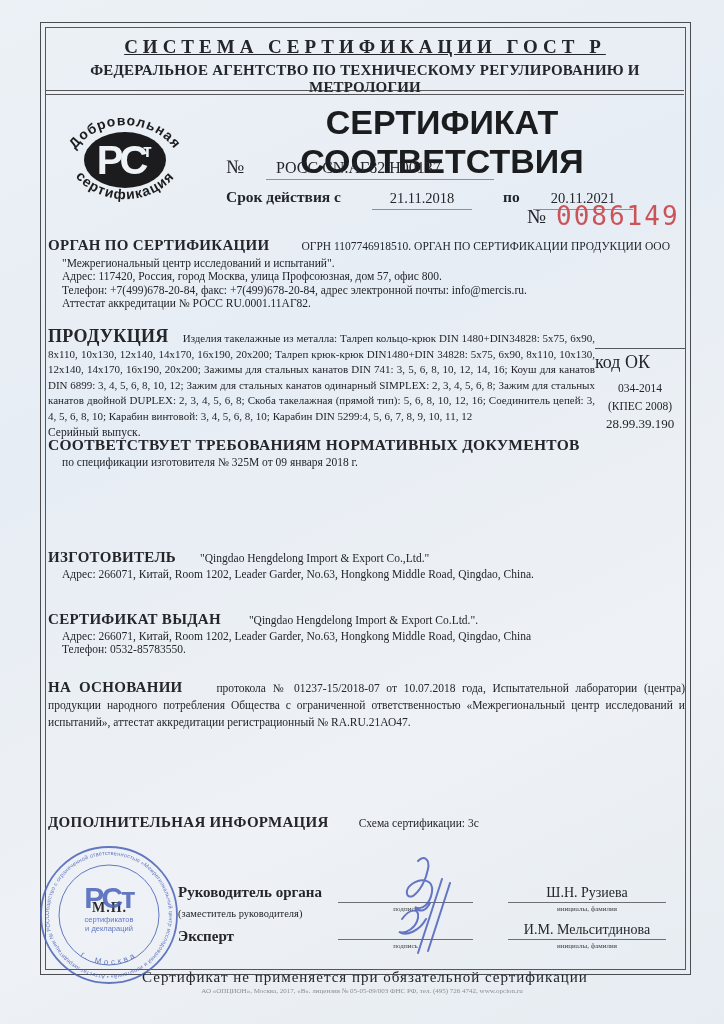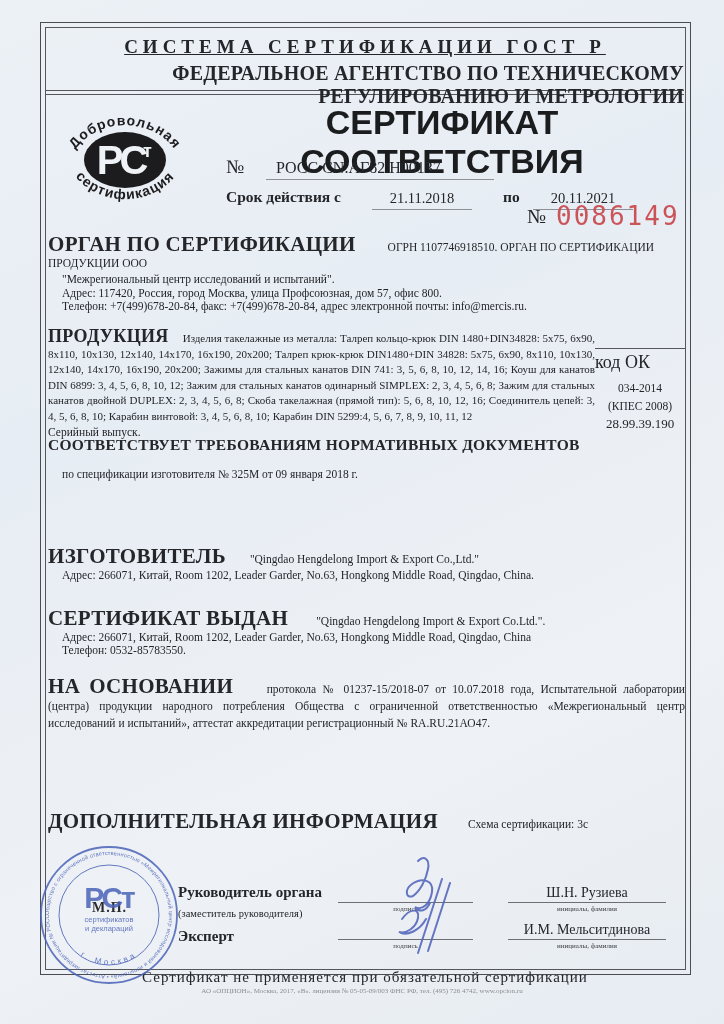--- a/index.html
+++ b/index.html
@@ -9,41 +9,41 @@
     font-family:"Liberation Serif", serif; color:#24262a;
   }
   .abs { position:absolute; }
   
   .border-outer { left:40px; top:22px; width:649px; height:951px; border:1.5px solid #4a4c50; }
   .border-inner { left:45px; top:27px; width:639px; height:941px; border:1px solid #55575b; }
   .hline { height:1px; background:#55575b; }
   
   .band-title { left:46px; top:36px; width:638px; text-align:center; font-weight:bold;
     font-size:19px; letter-spacing:5px;text-decoration:underline; }
-  .band-agency { left:46px; top:62px; width:638px; text-align:right; font-weight:bold;
-    font-size:20px; letter-spacing:0.2px;font-family:Liberation Serif, serif; }
+  .band-agency { left:46px; top:62px; width:638px; text-align:center; font-weight:bold;
+    font-size:15px; letter-spacing:0.2px;font-family:Liberation Serif, serif; }
   
   .main-title { left:196px; top:103px; width:492px; text-align:center;
     font-family:"Liberation Sans", sans-serif; font-weight:bold; font-size:34px; color:#1b1c1e; }
   
   .num-label { left:226px; top:156px; font-size:19px; }
   .num-value { left:266px; top:159px; width:218px; font-size:16px; padding:0 0 2px 10px;
     border-bottom:1px solid #8e9094; }
   .valid-label { left:226px; top:188px; font-size:15.5px; font-weight:bold; }
   .valid-from { left:372px; top:190px; width:100px; text-align:center; font-size:14.5px;
     border-bottom:1px solid #8e9094; padding-bottom:2px; }
   .valid-po { left:503px; top:188px; font-size:15.5px; font-weight:bold; }
   .valid-to { left:533px; top:190px; width:100px; text-align:center; font-size:14.5px;
     border-bottom:1px solid #8e9094; padding-bottom:2px; }
   .blank-label { left:527px; top:205px; font-size:20px; }
   .blank-value { left:556px; top:201px; font-family:"DejaVu Sans Mono", monospace;
     font-size:26px; letter-spacing:2px; color:#cb5459; }
   
   .sec { line-height:13.5px; }
-  .sec-h { font-weight:bold; font-size:21px; letter-spacing:0.3px; }
+  .sec-h { font-weight:bold; font-size:15px; letter-spacing:0.3px; }
   .body-t { font-size:11.5px; }
   .ind { margin-left:14px; }
   .just { text-align:justify; }
   
   .code-box { left:595px; width:90px; border-top:1px solid #55575b; padding-top:3px; }
   .code-label { font-size:18px; }
   .code-vals { text-align:center; font-size:11.5px; line-height:18px; margin-top:6px; }
   .code-big { font-size:13px; }
   
   .sig-title { font-weight:bold; font-size:15px; }
@@ -101,20 +101,21 @@
 
   <div class="abs sec" style="left:48px;top:238px;width:640px;">
     <div>
       <span class="sec-h">ОРГАН ПО СЕРТИФИКАЦИИ</span>
       <span class="body-t" style="margin-left:28px;">ОГРН 1107746918510. ОРГАН ПО СЕРТИФИКАЦИИ ПРОДУКЦИИ ООО</span>
     </div>
     <div class="body-t ind" style="margin-top:3px;">
       <div>"Межрегиональный центр исследований и испытаний".</div>
       <div>Адрес: 117420, Россия, город Москва, улица Профсоюзная, дом 57, офис 800.</div>
       <div>Телефон: +7(499)678-20-84, факс: +7(499)678-20-84, адрес электронной почты: info@mercis.ru.</div>
+      <div>Аттестат аккредитации № РОСС RU.0001.11АГ82.</div>
     </div>
   </div>
 
   <div class="abs sec" style="left:48px;top:330px;width:547px;">
     <div class="just">
       <span class="sec-h" style="font-size:18px;margin-right:10px;">ПРОДУКЦИЯ</span>
       <span class="body-t" style="font-size:11px;">Изделия такелажные из металла: Талреп кольцо-крюк DIN 1480+DIN34828: 5x75, 6x90, 8x110, 10x130, 12x140, 14x170, 16x190, 20x200; Талреп крюк-крюк DIN1480+DIN 34828: 5x75, 6x90, 8x110, 10x130, 12x140, 14x170, 16x190, 20x200; Зажимы для стальных канатов DIN 741: 3, 5, 6, 8, 10, 12, 14, 16; Коуш для канатов DIN 6899: 3, 4, 5, 6, 8, 10, 12; Зажим для стальных канатов одинарный SIMPLEX: 2, 3, 4, 5, 6, 8; Зажим для стальных канатов двойной DUPLEX: 2, 3, 4, 5, 6, 8; Скоба такелажная (прямой тип): 5, 6, 8, 10, 12, 16; Соединитель цепей: 3, 4, 5, 6, 8, 10; Карабин винтовой: 3, 4, 5, 6, 8, 10; Карабин DIN 5299:4, 5, 6, 7, 8, 9, 10, 11, 12</span>
     </div>
     <div class="body-t" style="margin-top:3px;">Серийный выпуск.</div>
   </div>
@@ -123,21 +124,21 @@
     <div class="code-label">код ОК</div>
     <div class="code-vals">
       <div>034-2014</div>
       <div>(КПЕС 2008)</div>
       <div class="code-big">28.99.39.190</div>
     </div>
   </div>
 
   <div class="abs sec" style="left:48px;top:438px;width:547px;">
     <div class="sec-h" style="font-size:15.5px;">СООТВЕТСТВУЕТ ТРЕБОВАНИЯМ НОРМАТИВНЫХ ДОКУМЕНТОВ</div>
-    <div class="body-t ind" style="margin-top:16px;">по спецификации изготовителя № 325М от 09 января 2018 г.</div>
+    <div class="body-t ind" style="margin-top:4px;">по спецификации изготовителя № 325М от 09 января 2018 г.</div>
   </div>
 
   <div class="abs sec" style="left:48px;top:550px;width:640px;">
     <div>
       <span class="sec-h">ИЗГОТОВИТЕЛЬ</span>
       <span class="body-t" style="margin-left:20px;">"Qingdao Hengdelong Import &amp; Export Co.,Ltd."</span>
     </div>
     <div class="body-t ind" style="margin-top:2px;">Адрес: 266071, Китай, Room 1202, Leader Garder, No.63, Hongkong Middle Road, Qingdao, China.</div>
   </div>
 

